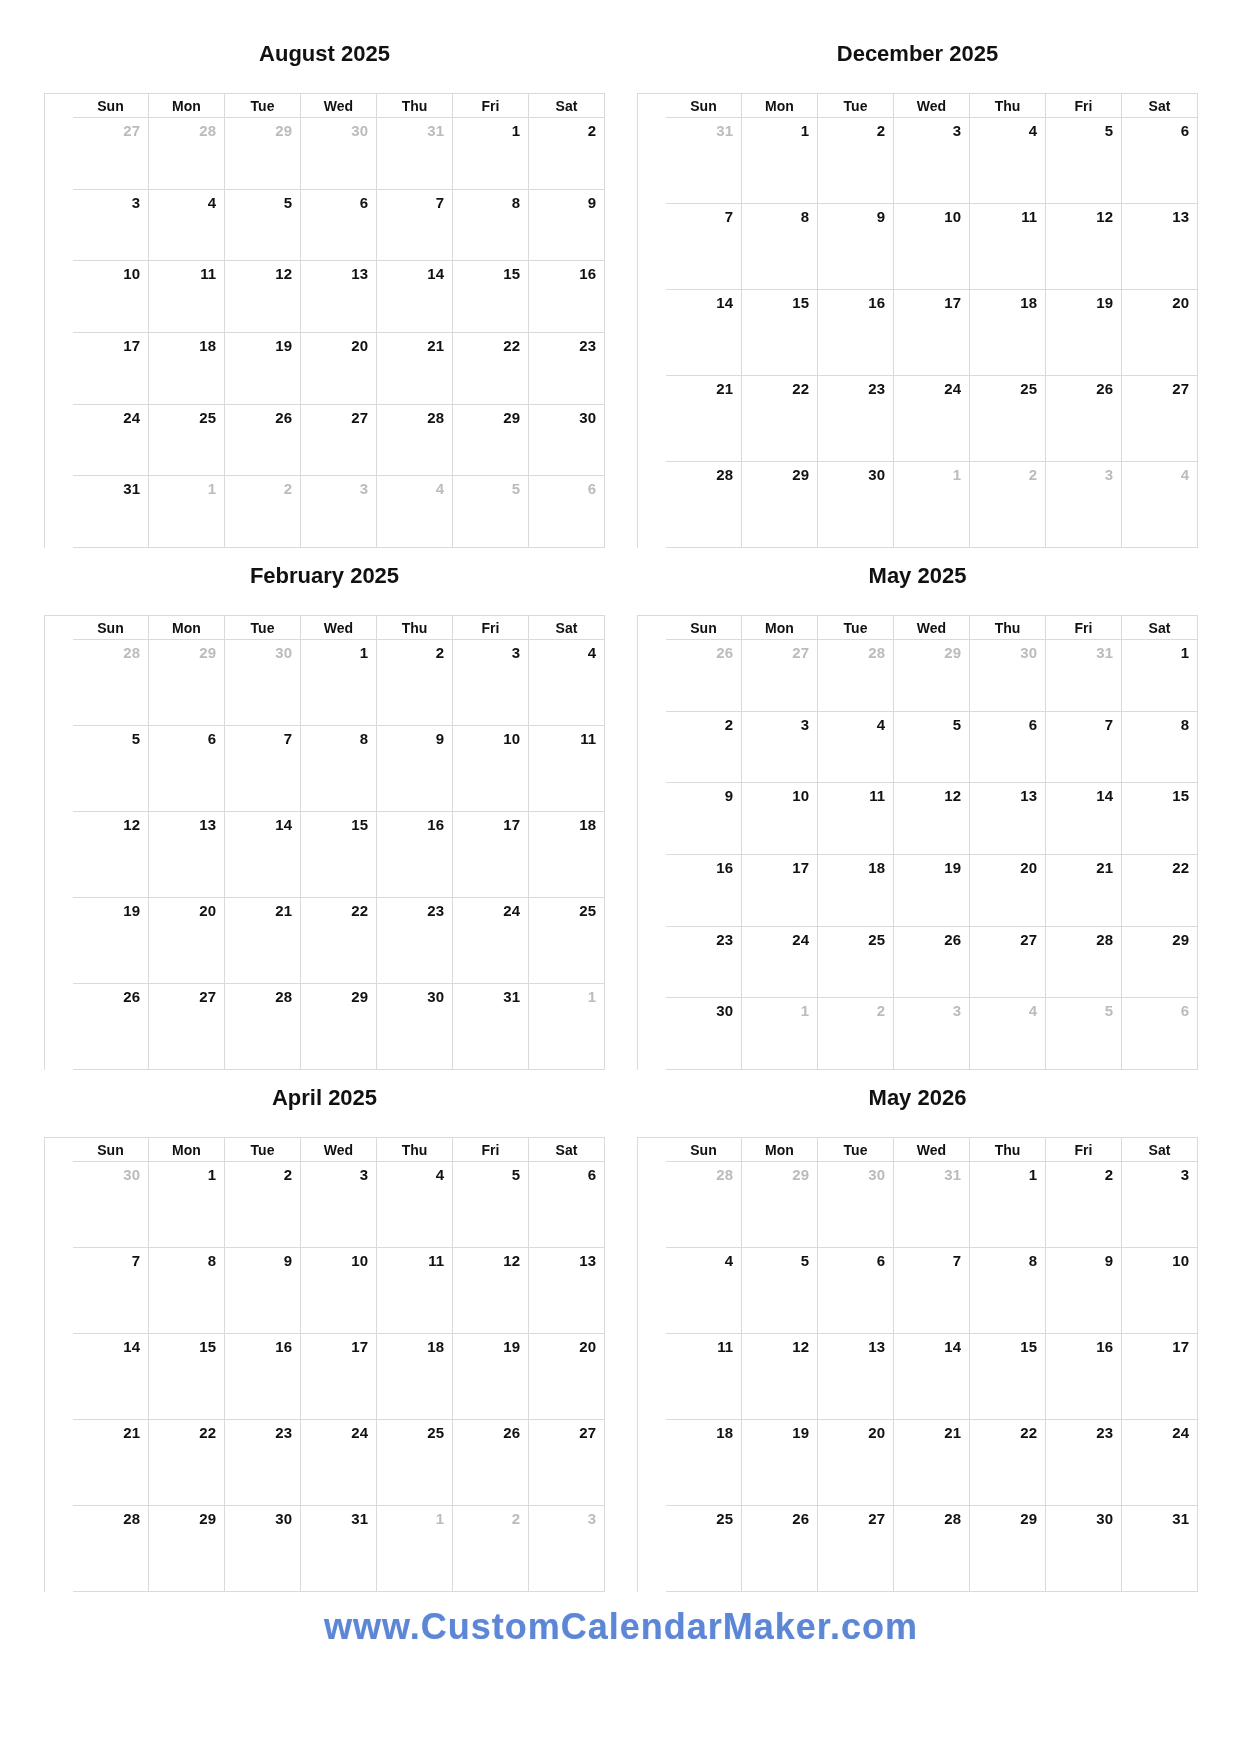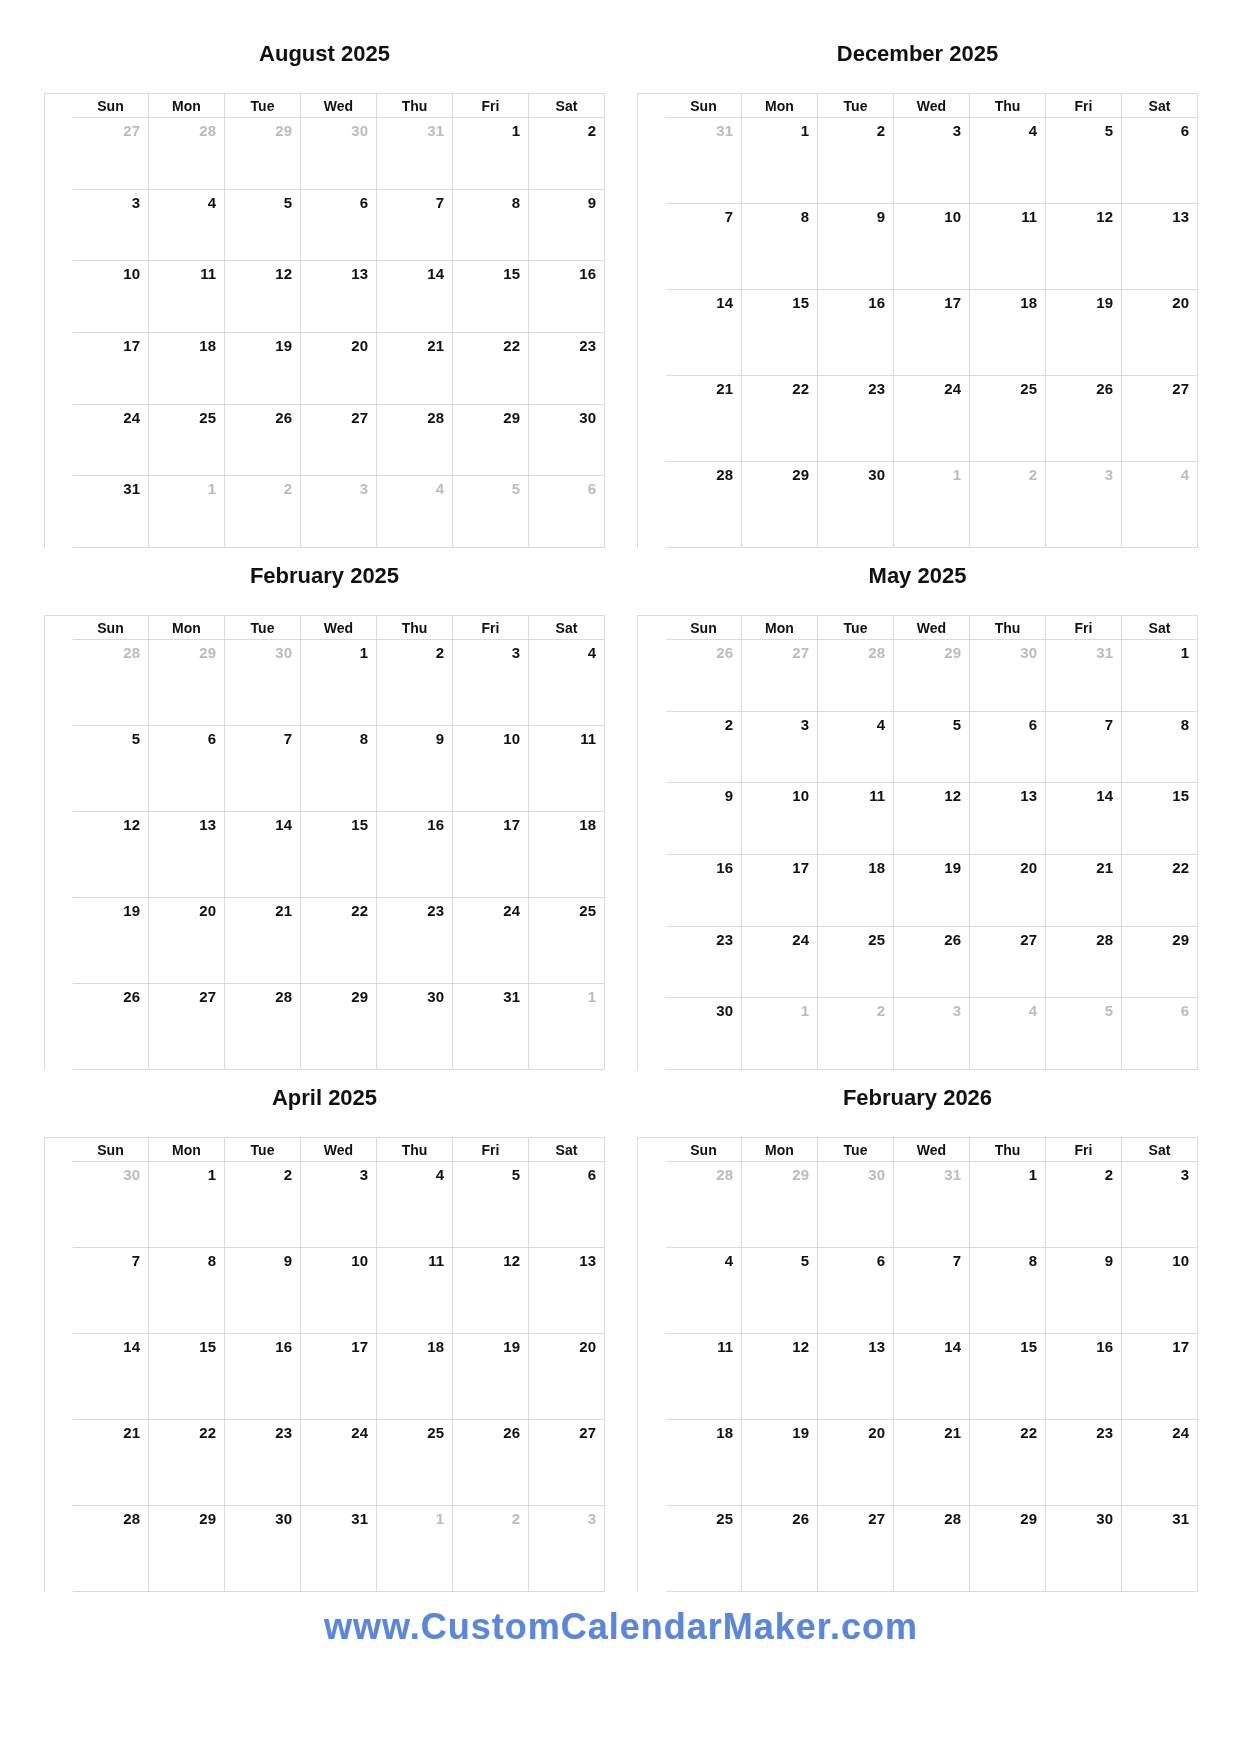--- a/index.html
+++ b/index.html
@@ -328,21 +328,21 @@
         <div class="dcell">29</div>
         <div class="dcell">30</div>
         <div class="dcell">31</div>
         <div class="dcell muted">1</div>
         <div class="dcell muted">2</div>
         <div class="dcell muted">3</div>
       </div>
   </section>
 
   <section class="month">
-    <h2 class="month-title">February 2026</h2>
+    <h2 class="month-title">May 2026</h2>
     <div class="cal-grid" style="grid-template-rows: 24px repeat(5, 1fr);">
         <div class="hcell">Sun</div>
         <div class="hcell">Mon</div>
         <div class="hcell">Tue</div>
         <div class="hcell">Wed</div>
         <div class="hcell">Thu</div>
         <div class="hcell">Fri</div>
         <div class="hcell">Sat</div>
         <div class="dcell muted">28</div>
         <div class="dcell muted">29</div>

